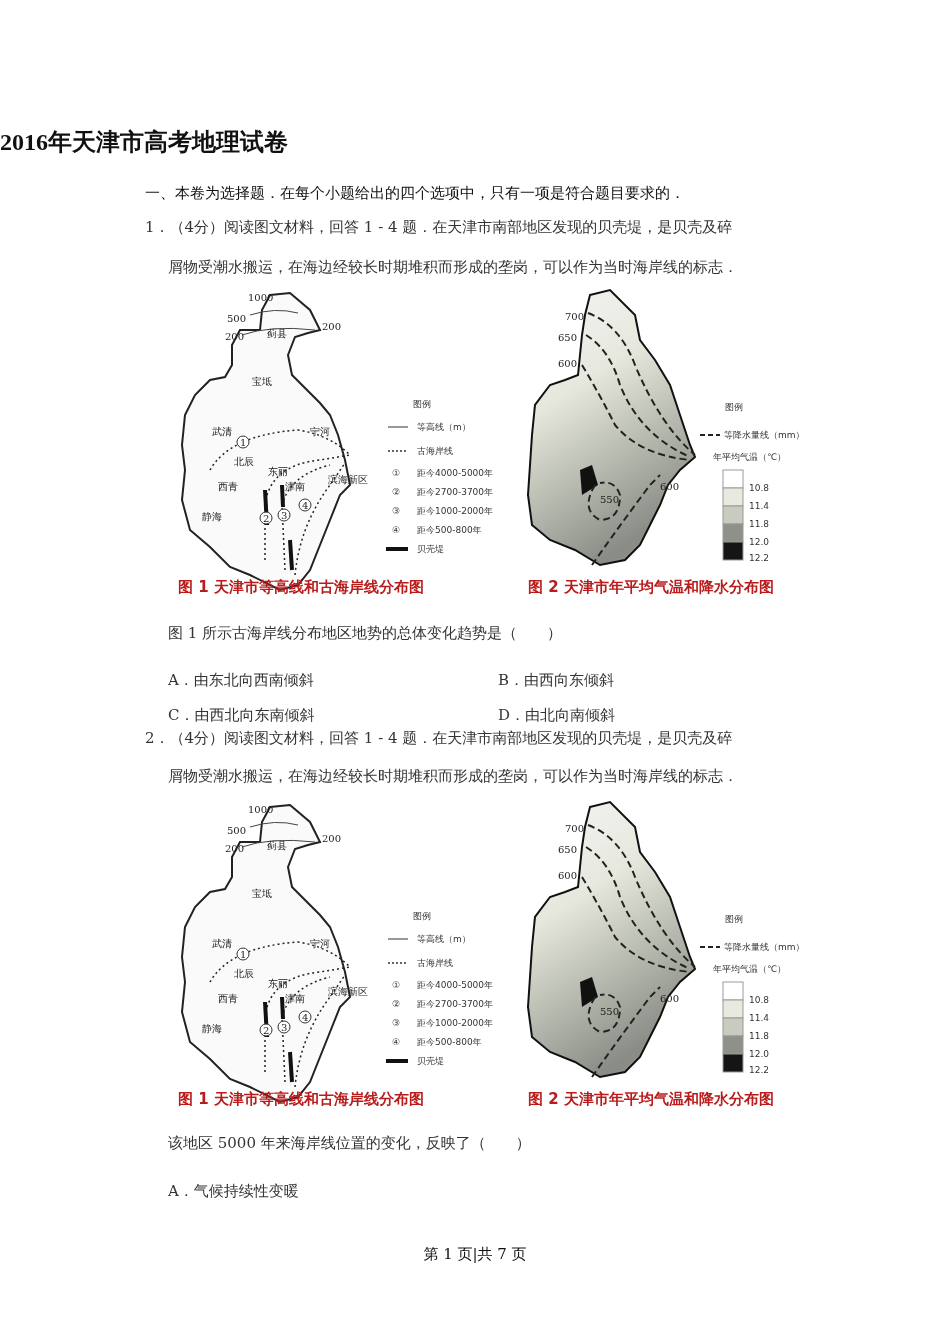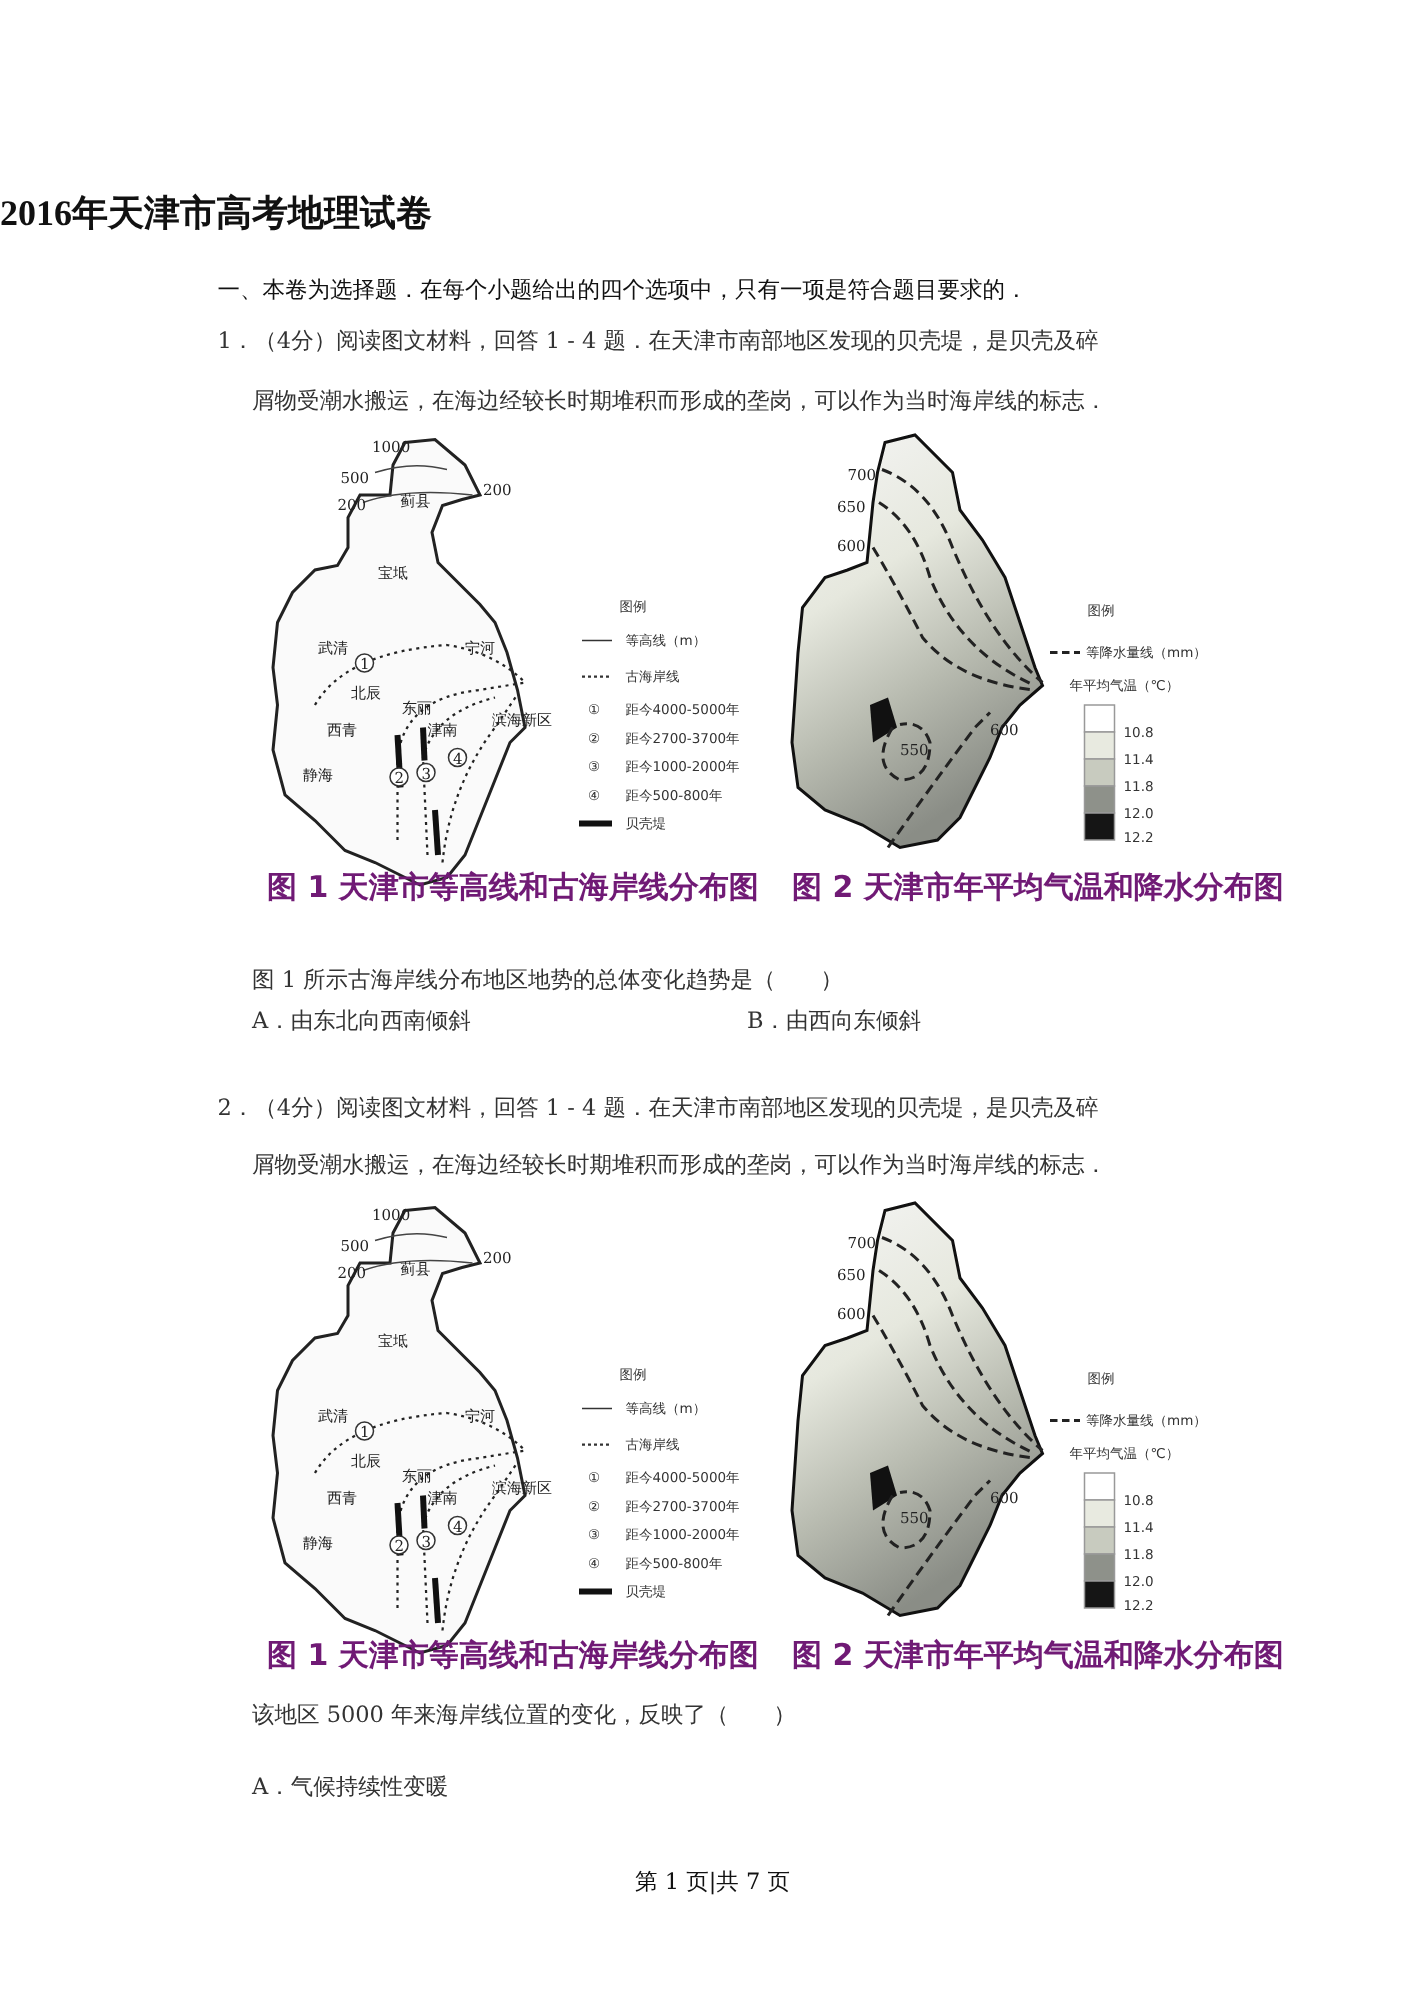--- a/index.html
+++ b/index.html
@@ -20,21 +20,21 @@
     position: absolute; left: 145px; font-size: 15px; color: #333; white-space: nowrap;
   }
   .q-indent { left: 168px; }
   .options { position: absolute; left: 168px; width: 660px; font-size: 15px; color: #333; }
   .opt-row { display: flex; height: 35px; align-items: center; }
   .opt { width: 330px; white-space: nowrap; margin-top: 26px; }
   .figure-block { position: absolute; left: 170px; width: 660px; height: 325px; }
   .fig { position: absolute; text-align: center; }
   .caption {
     position: absolute; font-family: "DejaVu Sans", "Liberation Sans", sans-serif;
-    font-weight: bold; font-size: 20px; color: #701a75; white-space: nowrap;
+    font-weight: bold; font-size: 15px; color: #b91c1c; white-space: nowrap;
   }
   .legend-text { font-family: "DejaVu Sans", sans-serif; font-size: 9px; fill: #333; }
   .map-label { font-family: "DejaVu Serif", serif; font-size: 10px; fill: #222; }
   .footer {
     position: absolute; top: 1245px; left: 0; width: 950px; text-align: center;
     font-size: 15px; color: #111;
   }
 </style>
 </head>
 <body>
@@ -138,25 +138,29 @@
       <text class="legend-text" x="229" y="206">10.8</text>
       <text class="legend-text" x="229" y="224">11.4</text>
       <text class="legend-text" x="229" y="242">11.8</text>
       <text class="legend-text" x="229" y="260">12.0</text>
       <text class="legend-text" x="229" y="276">12.2</text>
     </svg>
   </div>
   <div class="caption" style="left:358px; top:293px;">图 2  天津市年平均气温和降水分布图</div>
 </div>
 
-<div class="q-line q-indent" style="top:624px;margin-top:20px;">图 1 所示古海岸线分布地区地势的总体变化趋势是（　　）</div>
+<div class="q-line q-indent" style="top:624px;">图 1 所示古海岸线分布地区地势的总体变化趋势是（　　）</div>
 <div class="options" style="top:650px;">
   <div class="opt-row">
     <span class="opt">A．由东北向西南倾斜</span>
     <span class="opt">B．由西向东倾斜</span>
+  </div>
+  <div class="opt-row">
+    <span class="opt">C．由西北向东南倾斜</span>
+    <span class="opt">D．由北向南倾斜</span>
   </div>
 </div>
 
 <div class="q-line" style="top:729px;">
   <span>2．</span><span>（4分）阅读图文材料，回答 1 - 4 题．在天津市南部地区发现的贝壳堤，是贝壳及碎</span>
 </div>
 <div class="q-line q-indent" style="top:767px;">屑物受潮水搬运，在海边经较长时期堆积而形成的垄岗，可以作为当时海岸线的标志．</div>
 
 <div class="figure-block" style="top:797px;">
   <div class="fig" style="left:0; top:0; width:340px; height:325px;">

